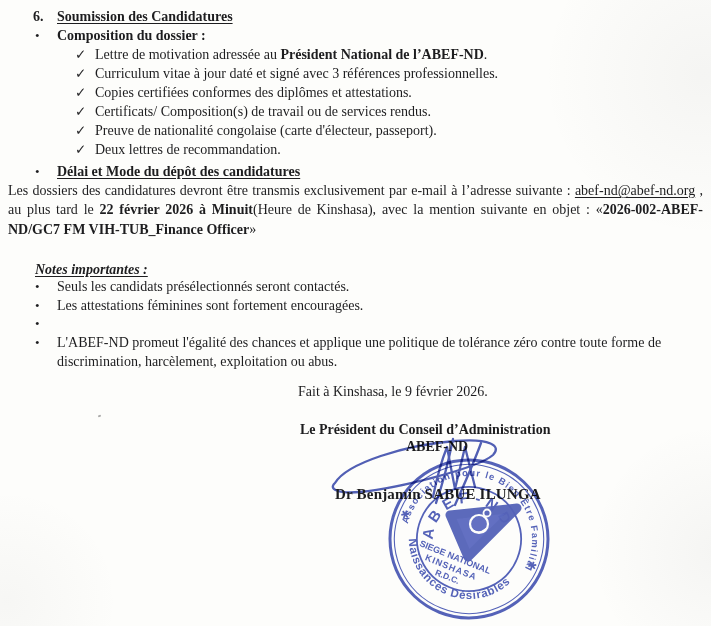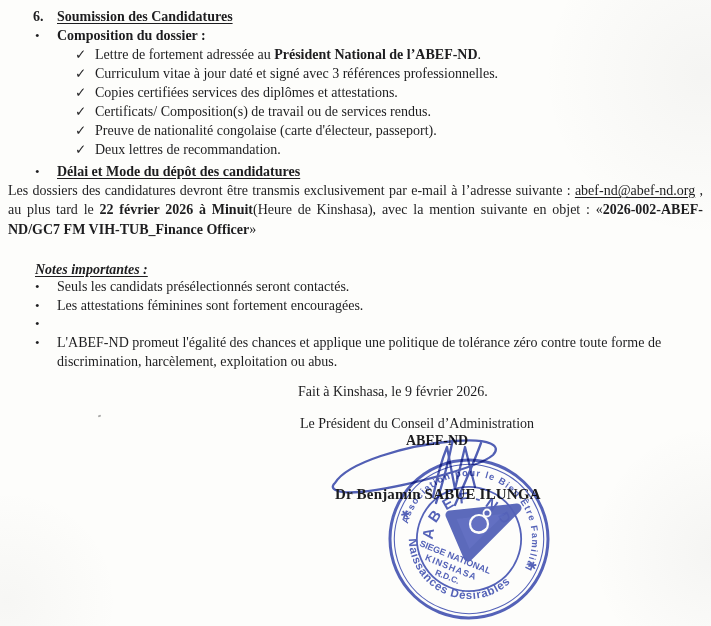--- a/index.html
+++ b/index.html
@@ -23,21 +23,21 @@
   
   .bullet-glyph{margin-left:27px;width:22px;flex:0 0 auto;font-size:13px;}
   
   .check-glyph{margin-left:67px;width:20px;flex:0 0 auto;font-size:13.5px;color:#2b2b2d;}
   .checklist .row{line-height:19px;}
   .delai-head{margin-top:3px;}
   .para{width:695px;text-align:justify;line-height:19.3px;margin:0;}
   .notes-head{margin-top:23px;margin-left:27px;text-decoration:underline;}
   .notes .row{line-height:18.7px;}
   .fait{margin-top:13px;margin-left:290px;}
-  .pres{margin-top:15px;margin-left:292px;font-weight:normal;line-height:17px;}
+  .pres{margin-top:21px;margin-left:292px;font-weight:bold;line-height:17px;}
   .org{margin-left:398px;font-weight:bold;line-height:17px;}
   .dr-line{position:absolute;left:335px;top:486px;font-weight:bold;font-size:15px;letter-spacing:.2px;}
   .signature-svg{position:absolute;left:305px;top:425px;mix-blend-mode:multiply;}
   .stamp-svg{position:absolute;left:386px;top:456px;mix-blend-mode:multiply;}
   .speck{position:absolute;left:98px;top:415px;width:3px;height:2px;background:#8d8d8d;opacity:.75;border-radius:1px;transform:rotate(-20deg);}
   .stamp-sans{font-family:"Liberation Sans","DejaVu Sans",sans-serif;}
 </style>
 </head>
 <body>
 
@@ -50,29 +50,29 @@
     </div>
 
     <div class="row">
       <span class="bullet-glyph">•</span>
       <span class="bold">Composition du dossier :</span>
     </div>
 
     <div class="checklist">
       <div class="row">
         <span class="check-glyph">✓</span>
-        <span><span>Lettre de fortement adressée au </span><span class="bold">Président National de l’ABEF-ND</span><span>.</span></span>
+        <span><span>Lettre de motivation adressée au </span><span class="bold">Président National de l’ABEF-ND</span><span>.</span></span>
       </div>
       <div class="row">
         <span class="check-glyph">✓</span>
         <span>Curriculum vitae à jour daté et signé avec 3 références professionnelles.</span>
       </div>
       <div class="row">
         <span class="check-glyph">✓</span>
-        <span>Copies certifiées services des diplômes et attestations.</span>
+        <span>Copies certifiées conformes des diplômes et attestations.</span>
       </div>
       <div class="row">
         <span class="check-glyph">✓</span>
         <span>Certificats/ Composition(s) de travail ou de services rendus.</span>
       </div>
       <div class="row">
         <span class="check-glyph">✓</span>
         <span>Preuve de nationalité congolaise (carte d'électeur, passeport).</span>
       </div>
       <div class="row">

